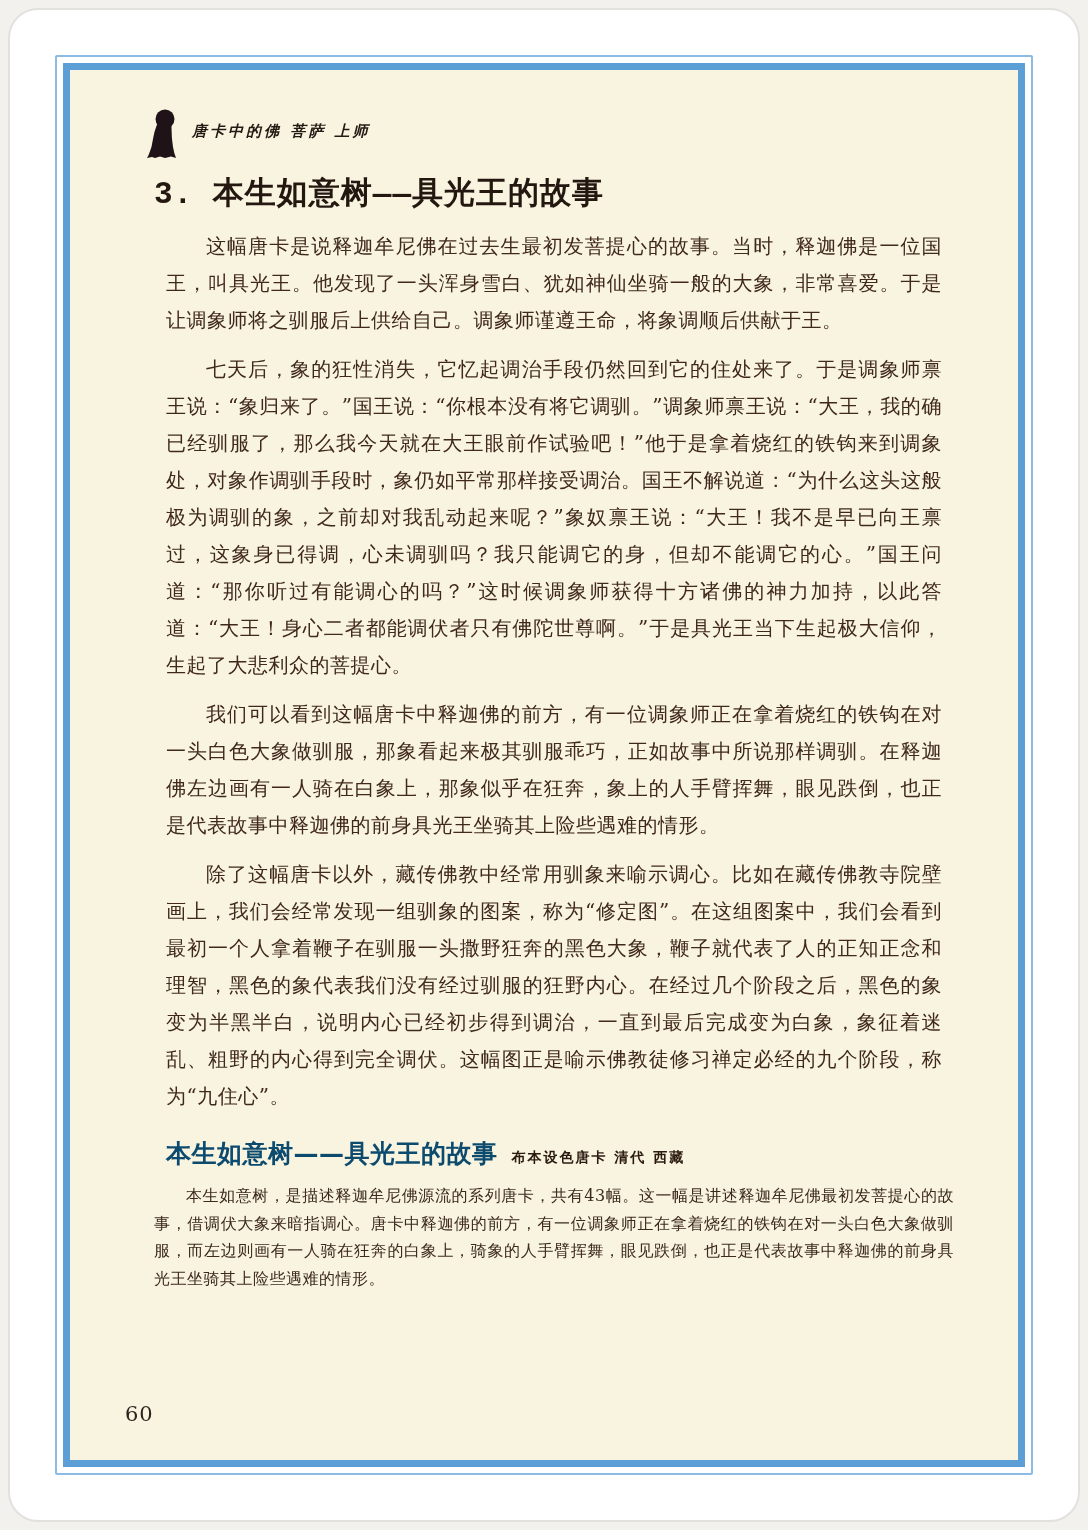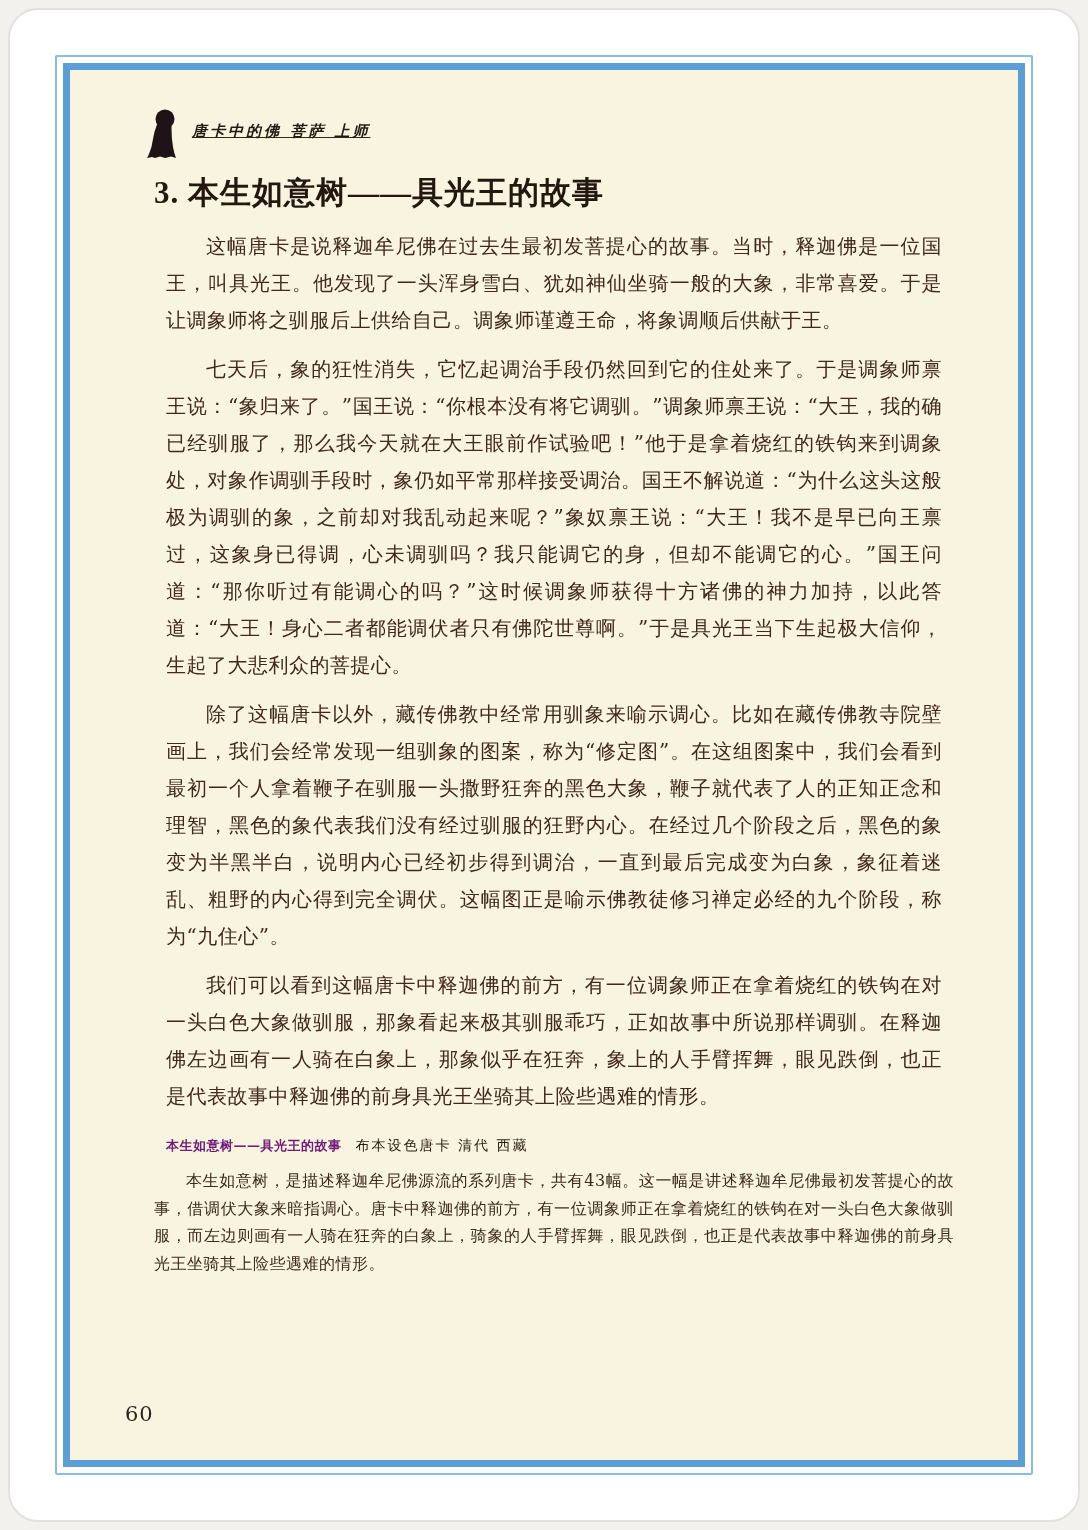--- a/index.html
+++ b/index.html
@@ -22,52 +22,52 @@
     background:#f8f4e0;
   }
   .content{
     position:absolute;left:62px;top:62px;right:62px;bottom:62px;
     padding:36px 62px 0 82px;
     box-sizing:border-box;
     color:#3b2318;
     overflow:hidden;
   }
   .header-row{
-    display:flex;align-items:flex-start;height:58px;text-decoration:underline;
+    display:flex;align-items:flex-start;height:58px;
   }
   .logo{width:40px;height:54px;flex:0 0 auto;margin-left:-10px;}
   .series-title{
     margin-left:8px;margin-top:14px;
     font-size:15px;font-style:italic;font-weight:bold;
     letter-spacing:3px;color:#241a14;
     font-family:"DejaVu Serif",serif;
   }
   .article-title{
     margin-top:6px;
     font-size:31px;font-weight:bold;color:#241710;
-    font-family:Liberation Serif, serif;
+    font-family:Liberation Mono, monospace;
     letter-spacing:1px;
   }
   .body-text{margin-top:14px;}
   .para{
     font-size:20px;line-height:37px;
     text-align:justify;text-indent:2em;
     margin:12px;color:#40281b;
     letter-spacing:0.5px;
   }
   .caption{margin-top:22px;}
   .caption-title-row{
     display:flex;align-items:baseline;margin-left:12px;
     font-family:"DejaVu Sans","Liberation Sans",sans-serif;
   }
   .caption-title{
-    font-size:13px;font-weight:bold;color:#701a75;letter-spacing:0.5px;
+    font-size:25px;font-weight:bold;color:#0c4a6e;letter-spacing:0.5px;
   }
   .caption-meta{
-    font-size:14px;font-weight:normal;color:#2b1a10;margin-left:14px;letter-spacing:2px;
+    font-size:14px;font-weight:bold;color:#2b1a10;margin-left:14px;letter-spacing:2px;
   }
   .caption-body{
     margin-top:12px;
     font-size:16px;line-height:27.5px;
     text-align:justify;text-indent:2em;color:#3d2a1c;
     letter-spacing:0.5px;
   }
   .page-number{
     position:absolute;left:115px;top:1392px;
     font-size:21px;color:#2e241e;
@@ -94,22 +94,22 @@
         </svg>
       </span>
       <span class="series-title">唐卡中的佛 菩萨 上师</span>
     </div>
 
     <div class="article-title">3. 本生如意树——具光王的故事</div>
 
     <div class="body-text">
       <p class="para">这幅唐卡是说释迦牟尼佛在过去生最初发菩提心的故事。当时，释迦佛是一位国王，叫具光王。他发现了一头浑身雪白、犹如神仙坐骑一般的大象，非常喜爱。于是让调象师将之驯服后上供给自己。调象师谨遵王命，将象调顺后供献于王。</p>
       <p class="para">七天后，象的狂性消失，它忆起调治手段仍然回到它的住处来了。于是调象师禀王说：“象归来了。”国王说：“你根本没有将它调驯。”调象师禀王说：“大王，我的确已经驯服了，那么我今天就在大王眼前作试验吧！”他于是拿着烧红的铁钩来到调象处，对象作调驯手段时，象仍如平常那样接受调治。国王不解说道：“为什么这头这般极为调驯的象，之前却对我乱动起来呢？”象奴禀王说：“大王！我不是早已向王禀过，这象身已得调，心未调驯吗？我只能调它的身，但却不能调它的心。”国王问道：“那你听过有能调心的吗？”这时候调象师获得十方诸佛的神力加持，以此答道：“大王！身心二者都能调伏者只有佛陀世尊啊。”于是具光王当下生起极大信仰，生起了大悲利众的菩提心。</p>
+      <p class="para">我们可以看到这幅唐卡中释迦佛的前方，有一位调象师正在拿着烧红的铁钩在对一头白色大象做驯服，那象看起来极其驯服乖巧，正如故事中所说那样调驯。在释迦佛左边画有一人骑在白象上，那象似乎在狂奔，象上的人手臂挥舞，眼见跌倒，也正是代表故事中释迦佛的前身具光王坐骑其上险些遇难的情形。</p>
       <p class="para">除了这幅唐卡以外，藏传佛教中经常用驯象来喻示调心。比如在藏传佛教寺院壁画上，我们会经常发现一组驯象的图案，称为“修定图”。在这组图案中，我们会看到最初一个人拿着鞭子在驯服一头撒野狂奔的黑色大象，鞭子就代表了人的正知正念和理智，黑色的象代表我们没有经过驯服的狂野内心。在经过几个阶段之后，黑色的象变为半黑半白，说明内心已经初步得到调治，一直到最后完成变为白象，象征着迷乱、粗野的内心得到完全调伏。这幅图正是喻示佛教徒修习禅定必经的九个阶段，称为“九住心”。</p>
-      <p class="para">我们可以看到这幅唐卡中释迦佛的前方，有一位调象师正在拿着烧红的铁钩在对一头白色大象做驯服，那象看起来极其驯服乖巧，正如故事中所说那样调驯。在释迦佛左边画有一人骑在白象上，那象似乎在狂奔，象上的人手臂挥舞，眼见跌倒，也正是代表故事中释迦佛的前身具光王坐骑其上险些遇难的情形。</p>
     </div>
 
     <div class="caption">
       <div class="caption-title-row">
         <span class="caption-title">本生如意树——具光王的故事</span>
         <span class="caption-meta">布本设色唐卡  清代  西藏</span>
       </div>
       <p class="caption-body">本生如意树，是描述释迦牟尼佛源流的系列唐卡，共有43幅。这一幅是讲述释迦牟尼佛最初发菩提心的故事，借调伏大象来暗指调心。唐卡中释迦佛的前方，有一位调象师正在拿着烧红的铁钩在对一头白色大象做驯服，而左边则画有一人骑在狂奔的白象上，骑象的人手臂挥舞，眼见跌倒，也正是代表故事中释迦佛的前身具光王坐骑其上险些遇难的情形。</p>
     </div>
 

